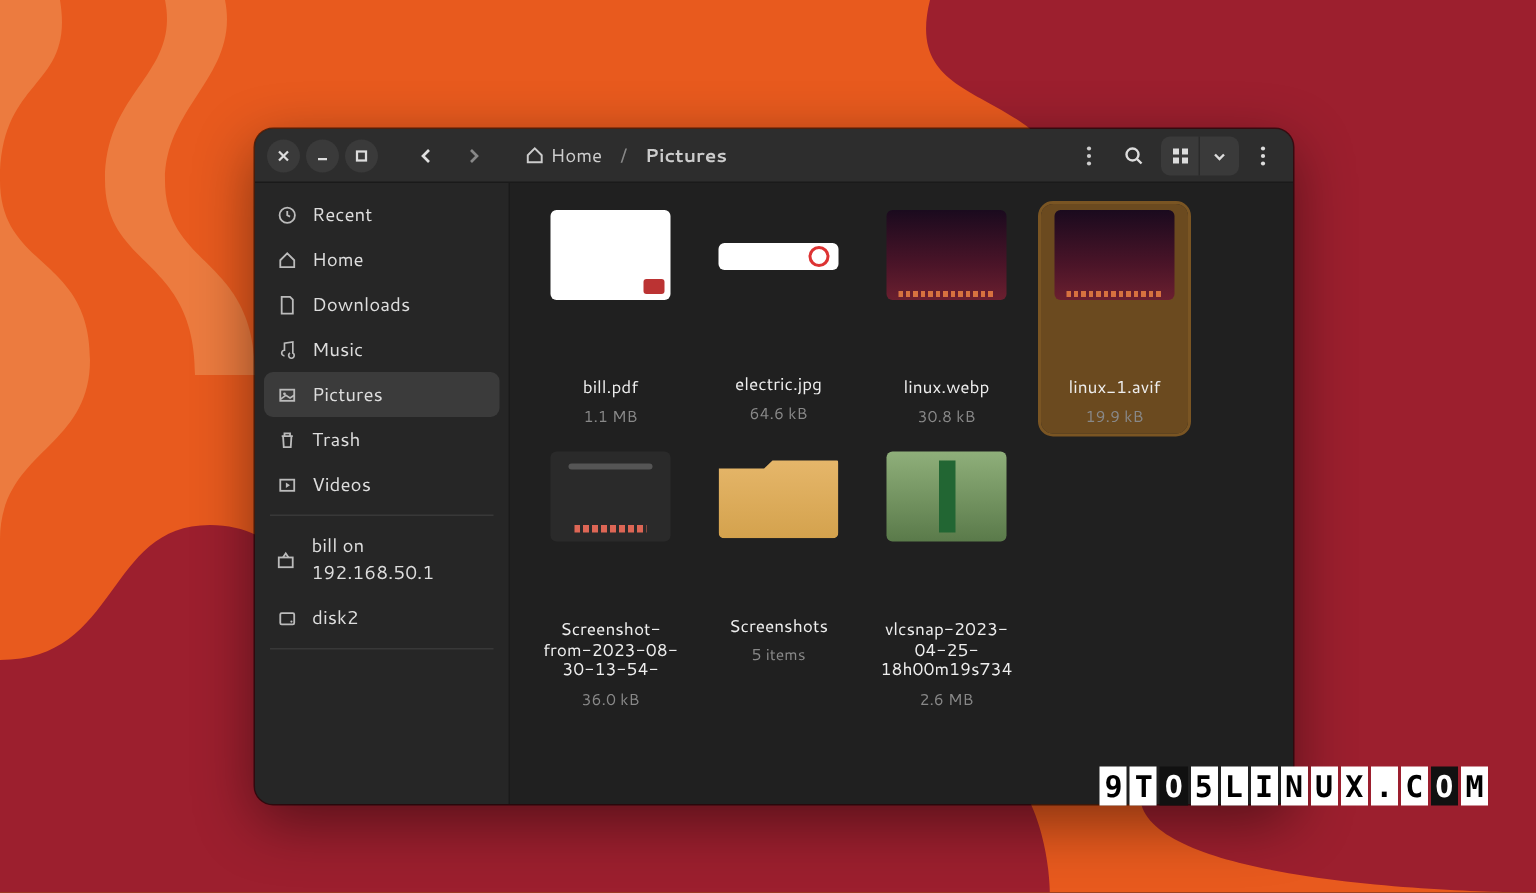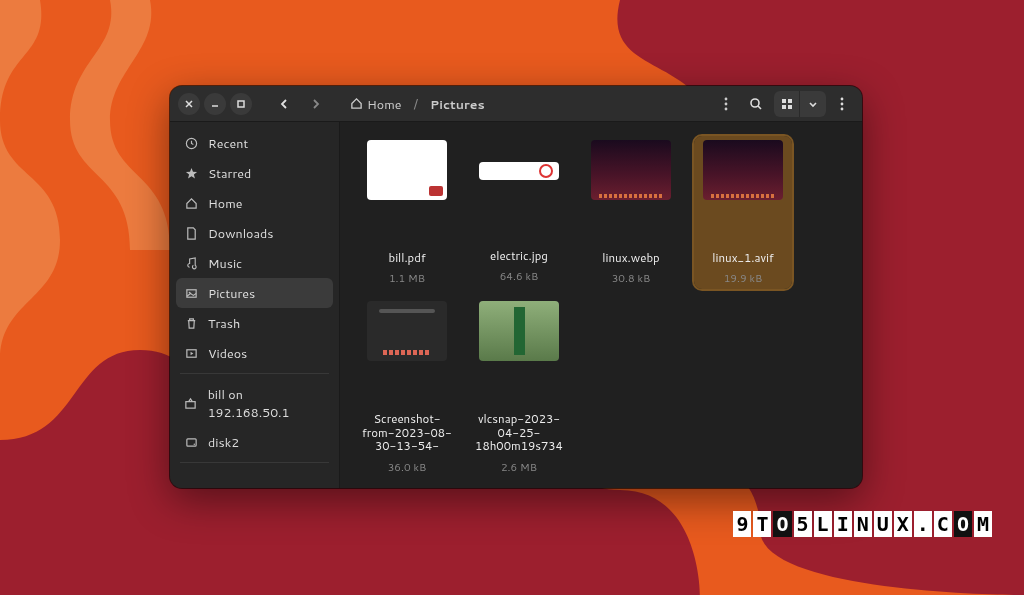--- a/index.html
+++ b/index.html
@@ -8,21 +8,21 @@
     font-family: "Cantarell", "Ubuntu", sans-serif;
     font-size: 13px;
     background: #e85a1e;
     position: relative;
     overflow: hidden;
   }
   .bgwrap { position:absolute; inset:0; }
   .window {
     position: absolute;
     left: 170px; top: 86px;
-    width: 692px; height: 402px;
+    width: 692px; height: 450px;
     background: #202020;
     border-radius: 12px;
     box-shadow: 0 12px 40px rgba(0,0,0,0.45), 0 0 0 1px rgba(0,0,0,0.6);
     display: flex; flex-direction: column;
     color: #e6e6e6;
     overflow: hidden;
   }
   .titlebar {
     height: 36px;
     background: #2d2d2d;
@@ -234,28 +234,20 @@
               <svg width="13" height="13" viewBox="0 0 14 14">
                 <circle cx="7" cy="7" r="5.5" fill="none" stroke="#bbb" stroke-width="1.3"></circle>
                 <path d="M7 4 L7 7 L9 8" stroke="#bbb" stroke-width="1.3" fill="none"></path>
               </svg>
             </span>
             <span>Recent</span>
           </div>
           <div class="side-item">
             <span class="side-icon">
               <svg width="13" height="13" viewBox="0 0 14 14">
-                <path d="M7 1 L8.6 5 L13 5.3 L9.6 8 L10.7 12.3 L7 9.9 L3.3 12.3 L4.4 8 L1 5.3 L5.4 5 Z" fill="#bbb"></path>
-              </svg>
-            </span>
-            <span>Starred</span>
-          </div>
-          <div class="side-item">
-            <span class="side-icon">
-              <svg width="13" height="13" viewBox="0 0 14 14">
                 <path d="M2 7 L7 2 L12 7 L12 12 L2 12 Z" fill="none" stroke="#bbb" stroke-width="1.3"></path>
               </svg>
             </span>
             <span>Home</span>
           </div>
           <div class="side-item">
             <span class="side-icon">
               <svg width="13" height="13" viewBox="0 0 14 14">
                 <path d="M3 1 L9 1 L11 3 L11 13 L3 13 Z" fill="none" stroke="#bbb" stroke-width="1.3"></path>
               </svg>
@@ -341,20 +333,25 @@
           </div>
           <div class="item selected">
             <div class="thumb linux"></div>
             <div class="fname">linux_1.avif</div>
             <div class="fmeta">19.9 kB</div>
           </div>
           <div class="item">
             <div class="thumb screenshot"></div>
             <div class="fname">Screenshot-from-2023-08-30-13-54-35.avif</div>
             <div class="fmeta">36.0 kB</div>
+          </div>
+          <div class="item">
+            <div class="thumb folder"></div>
+            <div class="fname">Screenshots</div>
+            <div class="fmeta">5 items</div>
           </div>
           <div class="item">
             <div class="thumb vlc"></div>
             <div class="fname">vlcsnap-2023-04-25-18h00m19s734.png</div>
             <div class="fmeta">2.6 MB</div>
           </div>
         </div>
     </div>
   </div>
 </div>

